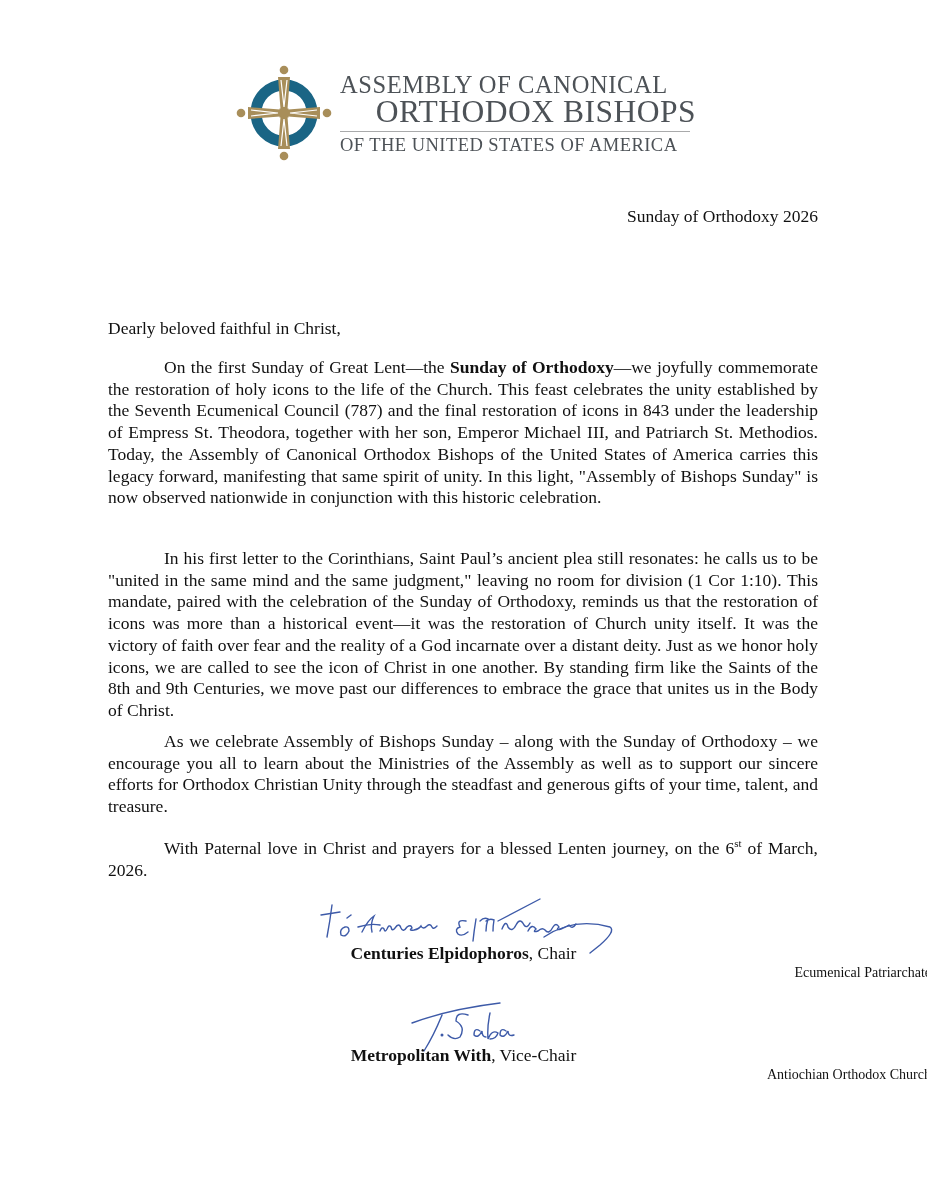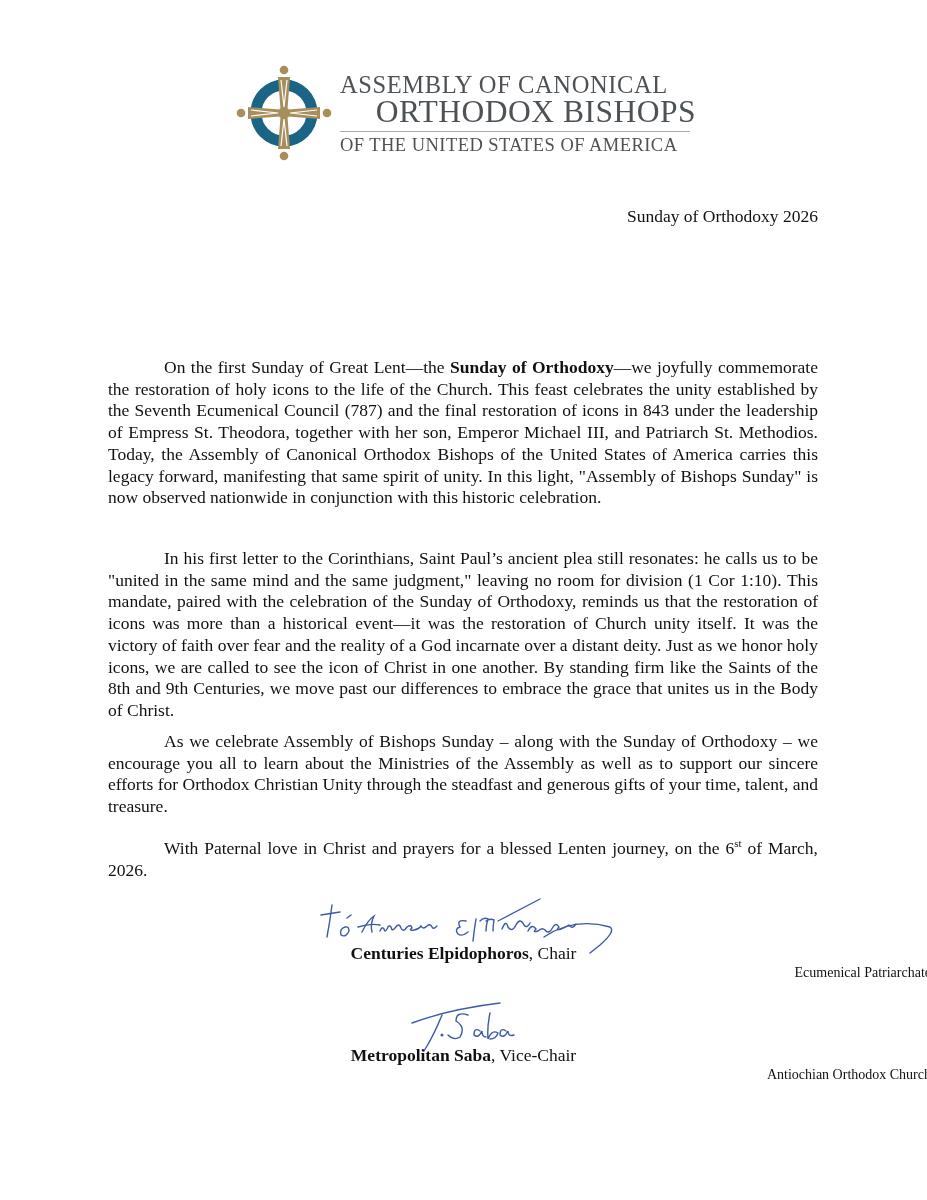--- a/index.html
+++ b/index.html
@@ -195,20 +195,21 @@
       <div class="org-line1">ASSEMBLY OF CANONICAL</div>
       <div class="org-line2">ORTHODOX BISHOPS</div>
       <div class="org-rule"></div>
       <div class="org-line3">OF THE UNITED STATES OF AMERICA</div>
     </div>
   </div>
 
   <div class="date-line">Sunday of Orthodoxy 2026</div>
 
 
+  <div class="salutation">Dearly beloved faithful in Christ,</div>
 
   <p class="body-text p1"><span>On the first Sunday of Great Lent—the </span><b>Sunday of Orthodoxy</b><span>—we joyfully commemorate the restoration of holy icons to the life of the Church. This feast celebrates the unity established by the Seventh Ecumenical Council (787) and the final restoration of icons in 843 under the leadership of Empress St. Theodora, together with her son, Emperor Michael III, and Patriarch St. Methodios. Today, the Assembly of Canonical Orthodox Bishops of the United States of America carries this legacy forward, manifesting that same spirit of unity. In this light, "Assembly of Bishops Sunday" is now observed nationwide in conjunction with this historic celebration.</span></p>
 
   <p class="body-text p2">In his first letter to the Corinthians, Saint Paul’s ancient plea still resonates: he calls us to be "united in the same mind and the same judgment," leaving no room for division (1 Cor 1:10). This mandate, paired with the celebration of the Sunday of Orthodoxy, reminds us that the restoration of icons was more than a historical event—it was the restoration of Church unity itself. It was the victory of faith over fear and the reality of a God incarnate over a distant deity. Just as we honor holy icons, we are called to see the icon of Christ in one another. By standing firm like the Saints of the 8th and 9th Centuries, we move past our differences to embrace the grace that unites us in the Body of Christ.</p>
 
   <p class="body-text p3">As we celebrate Assembly of Bishops Sunday – along with the Sunday of Orthodoxy – we encourage you all to learn about the Ministries of the Assembly as well as to support our sincere efforts for Orthodox Christian Unity through the steadfast and generous gifts of your time, talent, and treasure.</p>
 
   <p class="body-text p4"><span>With Paternal love in Christ and prayers for a blessed Lenten journey, on the 6</span><sup class="ord">st</sup><span> of March, 2026.</span></p>
 
   <div class="sig-block sig1">
@@ -242,17 +243,17 @@
       <g fill="none" stroke="#3d5aa8" stroke-width="1.4" stroke-linecap="round">
         <path d="M2 30 Q40 16 90 10"></path>
         <path d="M32 22 Q24 42 14 58"></path>
         <circle cx="32" cy="42" r="0.8" fill="#3d5aa8"></circle>
         <path d="M58 22 q-12 -4 -12 6 q10 6 4 16 q-6 4 -12 -2"></path>
         <path d="M70 38 q-6 -4 -6 4 q4 4 8 -4 q0 6 4 6"></path>
         <path d="M80 20 q-3 14 -2 26 q4 -10 10 -6 q-2 6 -8 6"></path>
         <path d="M96 38 q-6 -4 -6 4 q4 4 8 -4 q0 6 6 4"></path>
       </g>
     </svg>
-    <div class="signer-line"><b>Metropolitan Saba</b><span>, Vice-Chair</span></div>
+    <div class="signer-line"><b>Metropolitan With</b><span>, Vice-Chair</span></div>
     <div class="signer-org">Antiochian Orthodox Church</div>
   </div>
 
 </div>
 
 </body></html>

